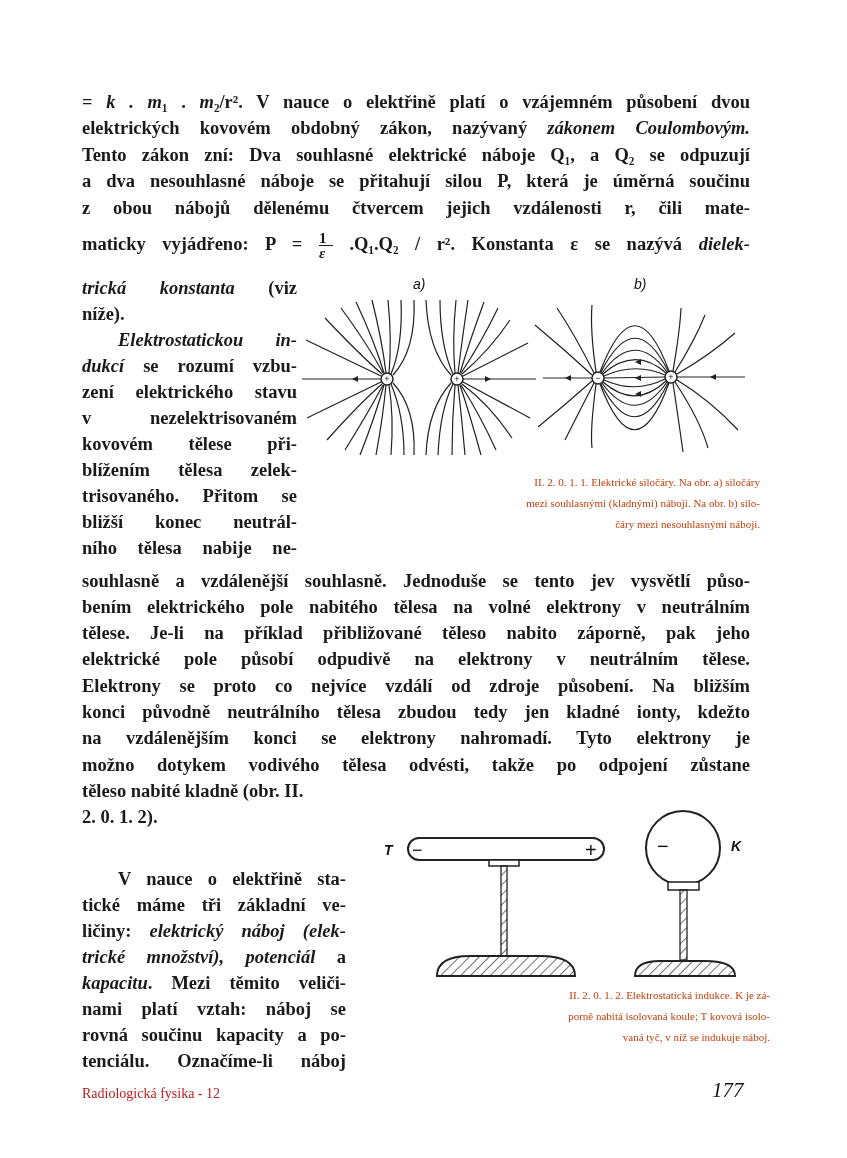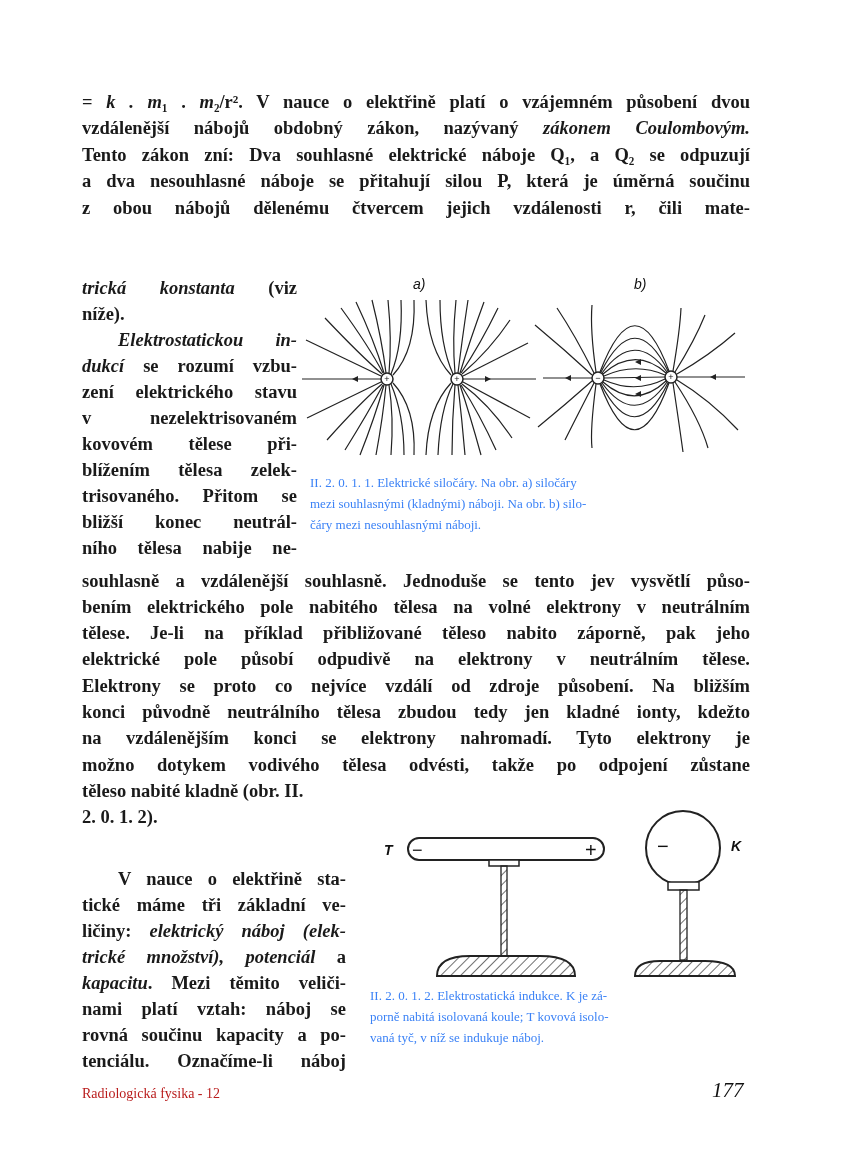--- a/index.html
+++ b/index.html
@@ -6,42 +6,45 @@
   body { width: 847px; height: 1158px; position: relative; overflow: hidden;
          font-family: "DejaVu Serif", "Liberation Serif", serif; color: #1a1a1a; }
   .page { position: absolute; left: 0; top: 0; width: 847px; height: 1158px; }
   .line { position: absolute; left: 82px; width: 668px; font-size: 18.5px; line-height: 26px;
           white-space: nowrap; text-align: justify; text-align-last: justify; font-family: "Liberation Serif", serif; font-weight: bold; }
   .line.narrow { width: 215px; }
   .line.narrow2 { width: 264px; margin-top: 28px; }
   .line.left { text-align-last: left; }
   .line.indent { text-indent: 36px; }
   i, .it { font-style: italic; }
-  .cap { position: absolute; font-family: "Liberation Serif", serif; font-size: 13px; line-height: 21px; text-align: left; color: #3b82f6; }
+  .cap { position: absolute; font-family: "Liberation Serif", serif; font-size: 11px; line-height: 21px; text-align: right; color: #c2410c; }
   .cap .lines { display: block; }
   .footer-left { position: absolute; left: 82px; top: 1086px; font-family: Liberation Serif, serif; font-size: 14px; color: #b91c1c; }
   .footer-right { position: absolute; left: 712px; top: 1078px; font-family: "Liberation Serif", serif; font-size: 21px; font-style: italic; color: #111; }
   .fig-label { position: absolute; font-family: "Liberation Sans", sans-serif; font-style: italic; font-size: 14px; color: #111; }
   svg { position: absolute; }
   .formula-frac { display: inline-block; position: relative; width: 14px; text-align: center; vertical-align: middle; font-size: 15px; line-height: 14px; }
 </style>
 </head>
 <body>
 
 <div class="page">
 
   <div class="line" style="top:89px">
     <span>= </span><i>k . m</i><span>₁ . </span><i>m</i><span>₂/r². V nauce o elektřině platí o vzájemném působení dvou</span>
   </div>
   <div class="line" style="top:115px">
-    <span>vzdálenější nábojů obdobný zákon, nazývaný </span><i>zákonem Coulombovým.</i>
+    <span>elektrických kovovém obdobný zákon, nazývaný </span><i>zákonem Coulombovým.</i>
   </div>
   <div class="line" style="top:142px"><span>Tento zákon zní: Dva souhlasné elektrické náboje Q₁, a Q₂ se odpuzují</span></div>
   <div class="line" style="top:195px"><span>z obou nábojů dělenému čtvercem jejich vzdálenosti r, čili mate-</span></div>
   <div class="line" style="top:168px"><span>a dva nesouhlasné náboje se přitahují silou P, která je úměrná součinu</span></div>
+  <div class="line" style="top:231px">
+    <span>maticky vyjádřeno: P = </span><span class="formula-frac"><span style="display:block;border-bottom:1px solid #222">1</span><span style="display:block;font-style:italic">ε</span></span><span> .Q₁.Q₂ / r². Konstanta ε se nazývá </span><i>dielek-</i>
+  </div>
 
   <div class="line narrow" style="top:275px"><i>trická konstanta</i><span> (viz</span></div>
   <div class="line narrow left" style="top:301px"><span>níže).</span></div>
   <div class="line narrow indent" style="top:327px"><i>Elektrostatickou in-</i></div>
   <div class="line narrow" style="top:353px"><i>dukcí</i><span> se rozumí vzbu-</span></div>
   <div class="line narrow" style="top:379px"><span>zení elektrického stavu</span></div>
   <div class="line narrow" style="top:405px"><span>v nezelektrisovaném</span></div>
   <div class="line narrow" style="top:431px"><span>kovovém tělese při-</span></div>
   <div class="line narrow" style="top:457px"><span>blížením tělesa zelek-</span></div>
   <div class="line narrow" style="top:483px"><span>trisovaného. Přitom se</span></div>

